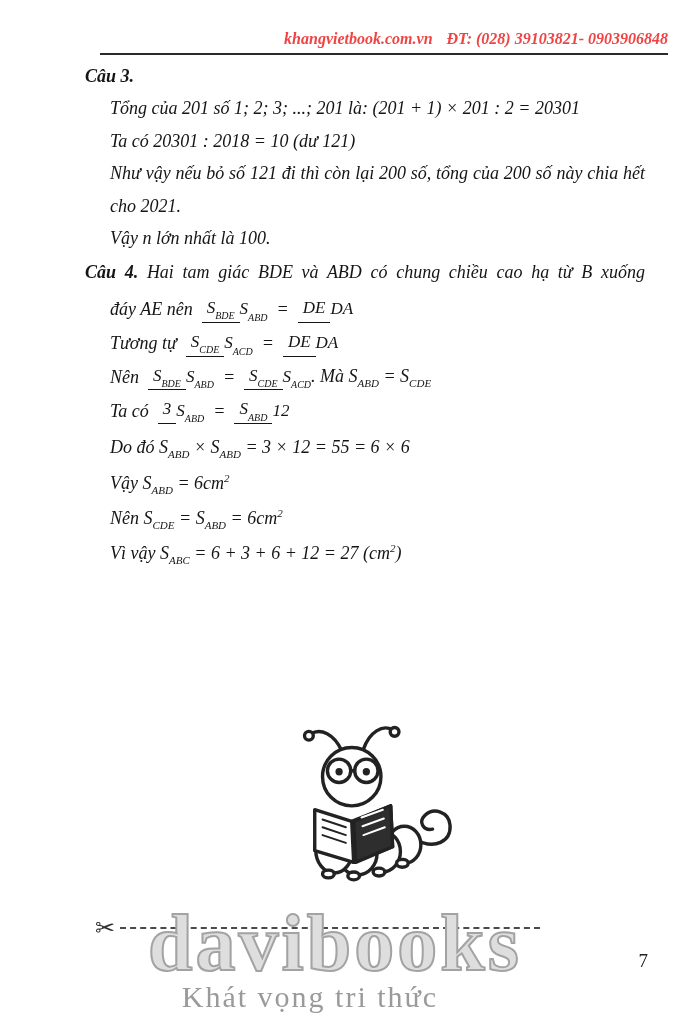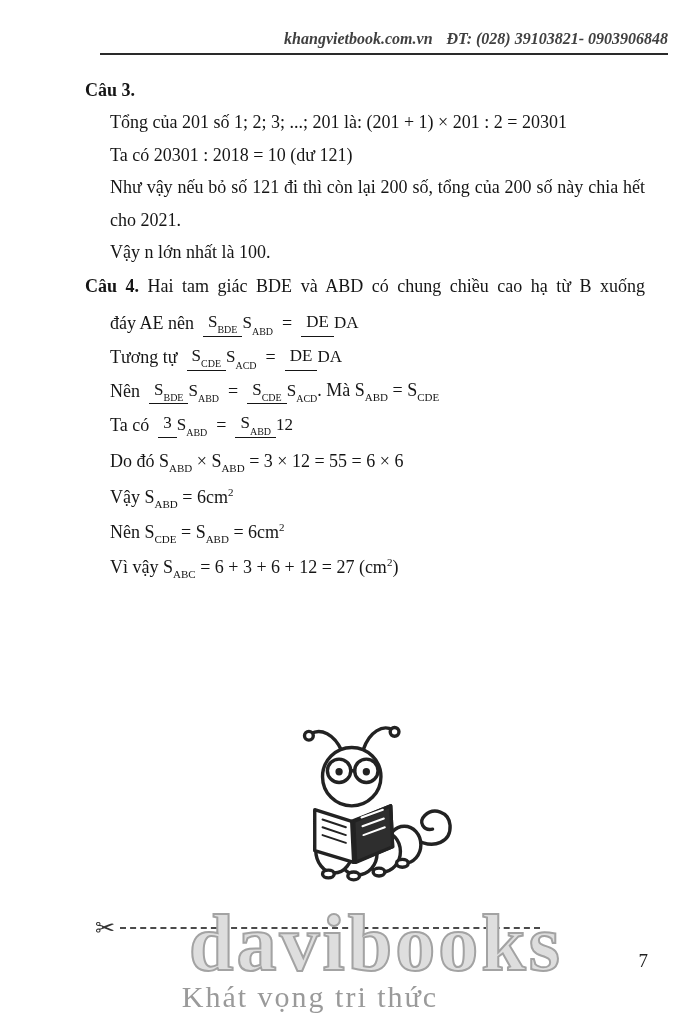--- a/index.html
+++ b/index.html
@@ -4,25 +4,25 @@
 <style>
   html,body { margin:0; padding:0; background:#ffffff; }
   .page {
     position:relative; width:700px; height:1034px; background:#fff;
     font-family:"Liberation Serif", serif; color:#151515; overflow:hidden;
   }
   
   .header {
     position:absolute; top:30px; left:100px; right:32px;
     text-align:right; font-style:italic; font-weight:bold; font-size:16px;
-    border-bottom:2px solid #2a2a2a; padding-bottom:5px; color:#404040;
+    border-bottom:2px solid #2a2a2a; padding-bottom:5px; color:#ef4444;
   }
   .header .phone { margin-left:14px; }
   
-  .content { position:absolute; top:70px; left:85px; right:55px; font-size:18px; }
+  .content { position:absolute; top:56px; left:85px; right:55px; font-size:18px;font-style:italic; }
   .q-label { margin:4px 0 0 0; font-weight:bold; line-height:1.8; }
   .para { margin:0 0 0 25px; line-height:1.8; }
   .justify { text-align:justify; }
   .q-intro { margin:2px 0 0 0; line-height:1.8; text-align:justify; text-align-last:justify; }
   .q-intro .bold { font-weight:bold; }
   sub { font-size:11px; }
   sup { font-size:11px; }
   
   .mathline { display:flex; align-items:center; margin:8px 0 8px 25px; line-height:1.25; }
   .mtext { margin-right:9px; white-space:pre; }
@@ -34,21 +34,21 @@
   .plainline { margin:4px 0 0 25px; line-height:1.7; }
   
   .worm { position:absolute; left:268px; top:716px; }
   
   .cutline { position:absolute; top:916px; left:95px; width:445px; display:flex; align-items:center; }
   .scissors { font-size:24px; color:#333; margin-right:5px; line-height:1; }
   .dashes { flex:1; border-top:2.5px dashed #4a4a4a; height:0; }
   .watermark {
     position:absolute; top:903px; left:148px; line-height:1;
     font-family:"Liberation Serif", serif; font-weight:bold; font-size:80px;
-    color:#dedede; -webkit-text-stroke:2px #a3a3a3; letter-spacing:3px;margin-left:41px;
+    color:#dedede; -webkit-text-stroke:2px #a3a3a3; letter-spacing:3px;
   }
   .slogan {
     position:absolute; top:980px; left:120px; width:380px; text-align:center;
     font-size:30px; color:#9a9a9a; letter-spacing:2px; font-family:"Liberation Serif", serif;
   }
   .page-number { position:absolute; top:950px; right:52px; font-size:19px; color:#222; }
 </style>
 </head>
 <body>
 

